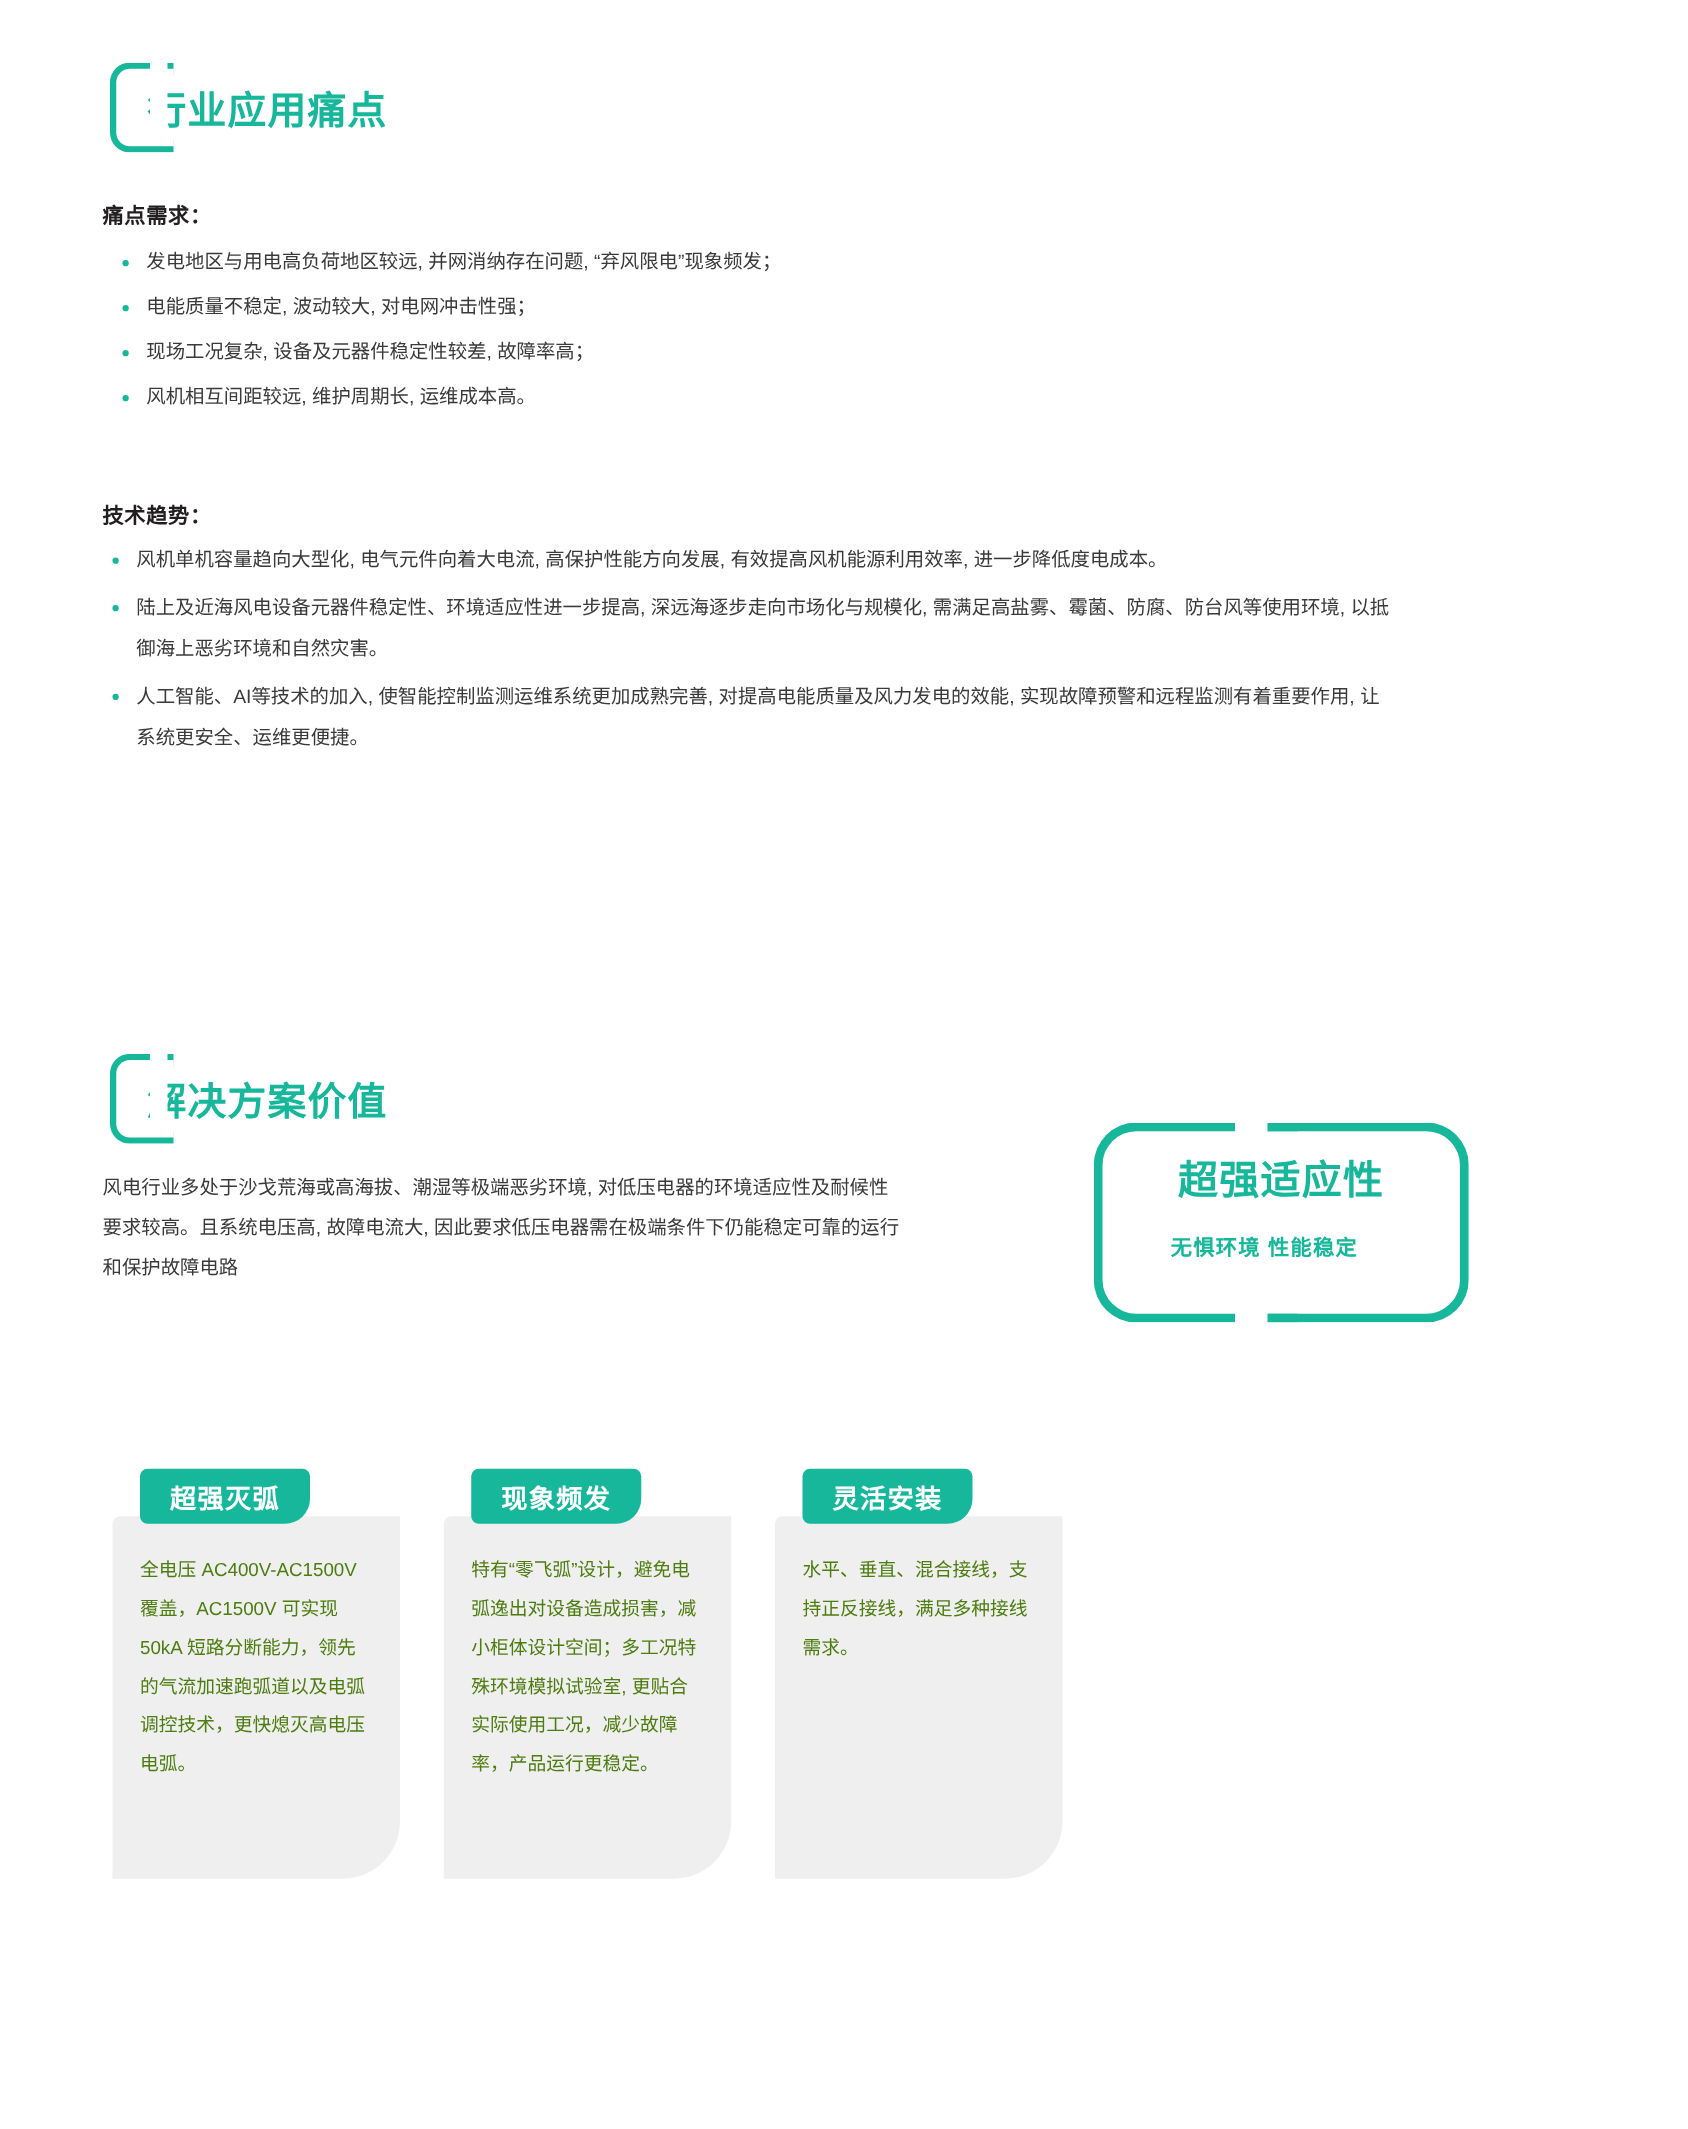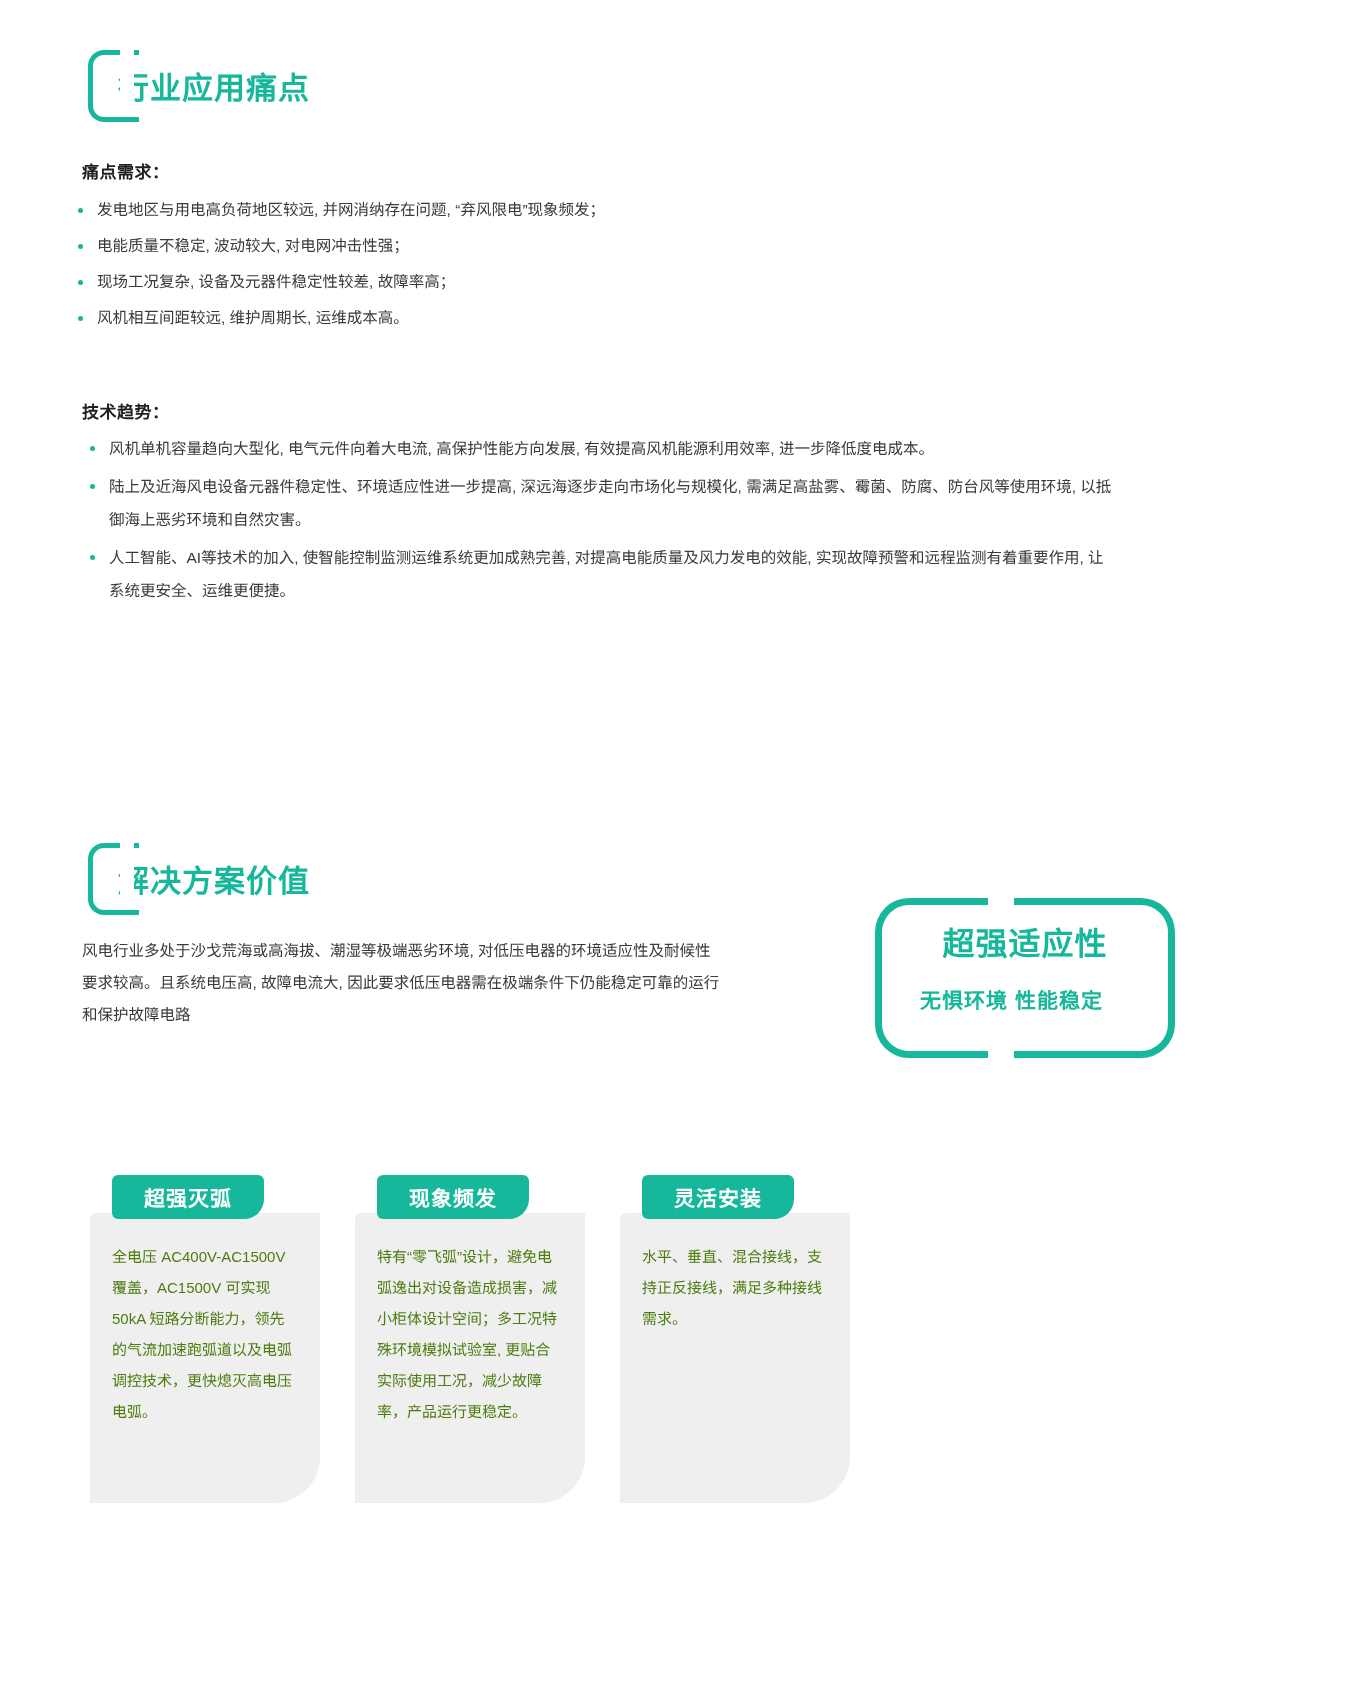--- a/index.html
+++ b/index.html
@@ -170,21 +170,21 @@
     letter-spacing: 1px;
     line-height: 1;
     z-index: 3;
   }
   .badge-sub {
     position: absolute;
     left: 0;
     top: 92px;
     width: 273px;
     text-align: center;
-    font-size: 21px;
+    font-size: 17px;
     font-weight: bold;
     color: #16b79a;
     letter-spacing: 1px;
     line-height: 1;
     z-index: 3;
   }
 
   
   .cards {
     position: absolute;
@@ -207,21 +207,21 @@
     width: 230px;
     height: 290px;
     background: #efefef;
     border-top-left-radius: 6px;
     border-bottom-right-radius: 46px;
   }
   .card-label {
     position: relative;
     z-index: 2;
     margin-left: 22px;
-    width: 152px;
+    width: 136px;
     height: 44px;
     background: #16b79a;
     border-top-left-radius: 6px;
     border-top-right-radius: 6px;
     border-bottom-right-radius: 20px;
     border-bottom-left-radius: 6px;
     color: #ffffff;
     font-size: 21px;
     font-weight: bold;
     letter-spacing: 1px;
@@ -241,21 +241,21 @@
 </head>
 <body>
 
 <div class="section-head" style="left:88px; top:50px;">
   <div class="bracket"></div>
   <div class="section-title">行业应用痛点</div>
 </div>
 
 <div class="sub-head" style="left:82px; top:158px;">痛点需求：</div>
 
-<ul class="bullet-list" style="left:70px; top:192px; width:1100px;">
+<ul class="bullet-list" style="left:90px; top:192px; width:1100px;">
   <li>发电地区与用电高负荷地区较远, 并网消纳存在问题, “弃风限电”现象频发；</li>
   <li>电能质量不稳定, 波动较大, 对电网冲击性强；</li>
   <li>现场工况复杂, 设备及元器件稳定性较差, 故障率高；</li>
   <li>风机相互间距较远, 维护周期长, 运维成本高。</li>
 </ul>
 
 <div class="sub-head" style="left:82px; top:398px;">技术趋势：</div>
 
 <ul class="bullet-list wide" style="left:82px; top:432px; width:1030px;">
   <li>风机单机容量趋向大型化, 电气元件向着大电流, 高保护性能方向发展, 有效提高风机能源利用效率, 进一步降低度电成本。</li>

